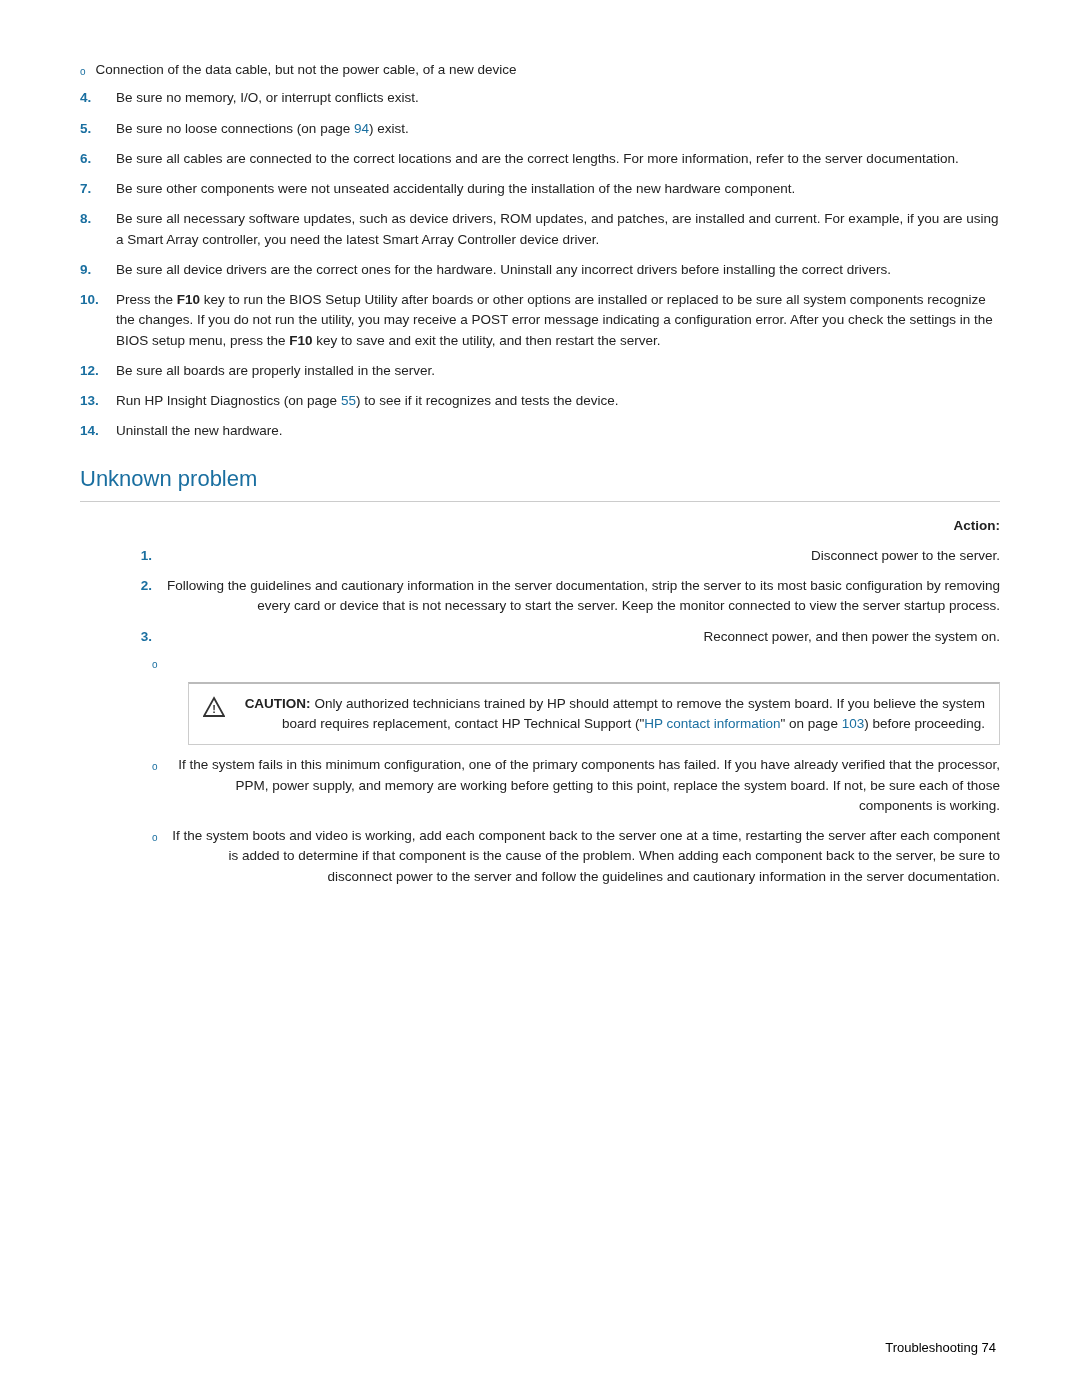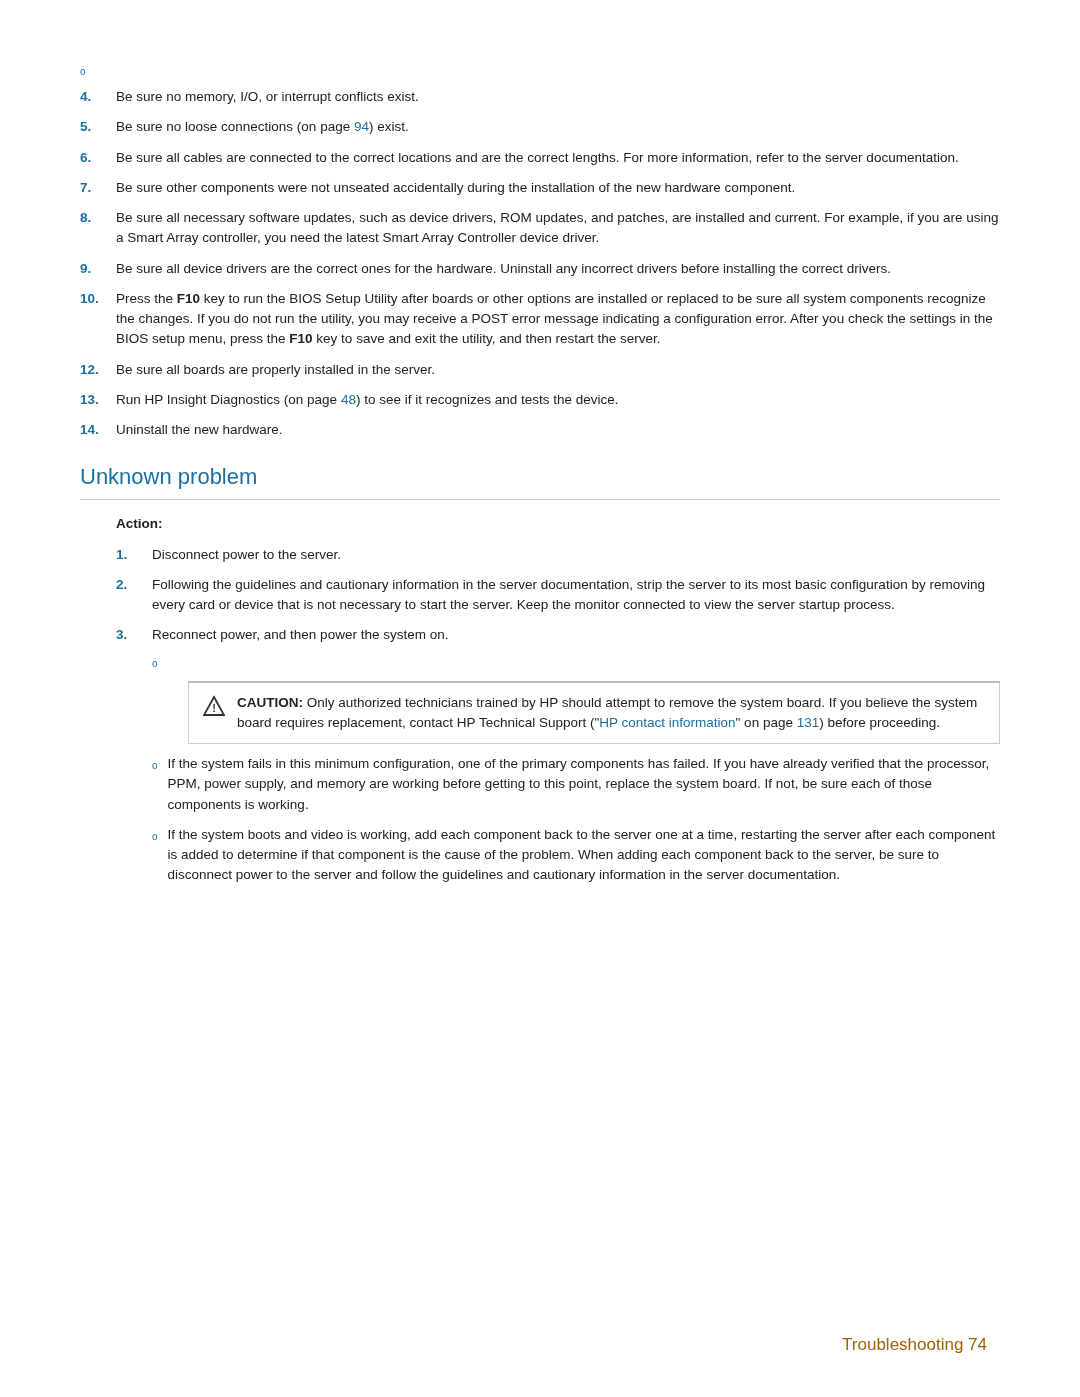--- a/index.html
+++ b/index.html
@@ -91,40 +91,42 @@
       font-size: 13.5px;
     }
 
     .caution-label {
       font-weight: bold;
     }
 
     .footer {
       position: fixed;
       bottom: 40px;
-      right: 93px;
-      font-size: 17px;
-      color: #a16207;
+      right: 84px;
+      font-size: 13px;
+      color: #000000;
     }
 
     ol.top-list {
       list-style: none;
       margin: 0;
       padding: 0;
     }
 
     .indent-block {
       margin-left: 36px;
+      text-align: right;
     }
   </style>
 </head>
 <body>
 
 <div class="bullet-item">
   <span class="bullet-dot">o</span>
+  <span>Connection of the data cable, but not the power cable, of a new device</span>
 </div>
 
 <ol class="top-list">
 
   <li class="numbered-item">
     <span class="num">4.</span>
     <span class="content">Be sure no memory, I/O, or interrupt conflicts exist.</span>
   </li>
 
   <li class="numbered-item">
@@ -158,21 +160,21 @@
   </li>
 
 
   <li class="numbered-item">
     <span class="num">12.</span>
     <span class="content">Be sure all boards are properly installed in the server.</span>
   </li>
 
   <li class="numbered-item">
     <span class="num">13.</span>
-    <span class="content">Run HP Insight Diagnostics (on page <a href="#" class="link">48</a>) to see if it recognizes and tests the device.</span>
+    <span class="content">Run HP Insight Diagnostics (on page <a href="#" class="link">55</a>) to see if it recognizes and tests the device.</span>
   </li>
 
   <li class="numbered-item">
     <span class="num">14.</span>
     <span class="content">Uninstall the new hardware.</span>
   </li>
 
 </ol>
 
 <h2 class="section-heading">Unknown problem</h2>
@@ -207,21 +209,21 @@
         
         <div class="caution-box">
           <div class="caution-triangle">
             <svg width="22" height="22" viewBox="0 0 22 22">
               <polygon points="11,2 21,20 1,20" fill="none" stroke="#333333" stroke-width="1.8"></polygon>
               <text x="11" y="17" text-anchor="middle" font-size="11" font-weight="bold" fill="#333333">!</text>
             </svg>
           </div>
           <div class="caution-content">
             <span class="caution-label">CAUTION:</span>
-            <span>  Only authorized technicians trained by HP should attempt to remove the system board. If you believe the system board requires replacement, contact HP Technical Support ("<a href="#" class="link">HP contact information</a>" on page <a href="#" class="link">131</a>) before proceeding.</span>
+            <span>  Only authorized technicians trained by HP should attempt to remove the system board. If you believe the system board requires replacement, contact HP Technical Support ("<a href="#" class="link">HP contact information</a>" on page <a href="#" class="link">103</a>) before proceeding.</span>
           </div>
         </div>
 
         
         <div class="sub-bullets">
           <div class="bullet-item" style="margin-bottom:10px;">
             <span class="bullet-dot">o</span>
             <span>If the system fails in this minimum configuration, one of the primary components has failed. If you have already verified that the processor, PPM, power supply, and memory are working before getting to this point, replace the system board. If not, be sure each of those components is working.</span>
           </div>
           <div class="bullet-item">

